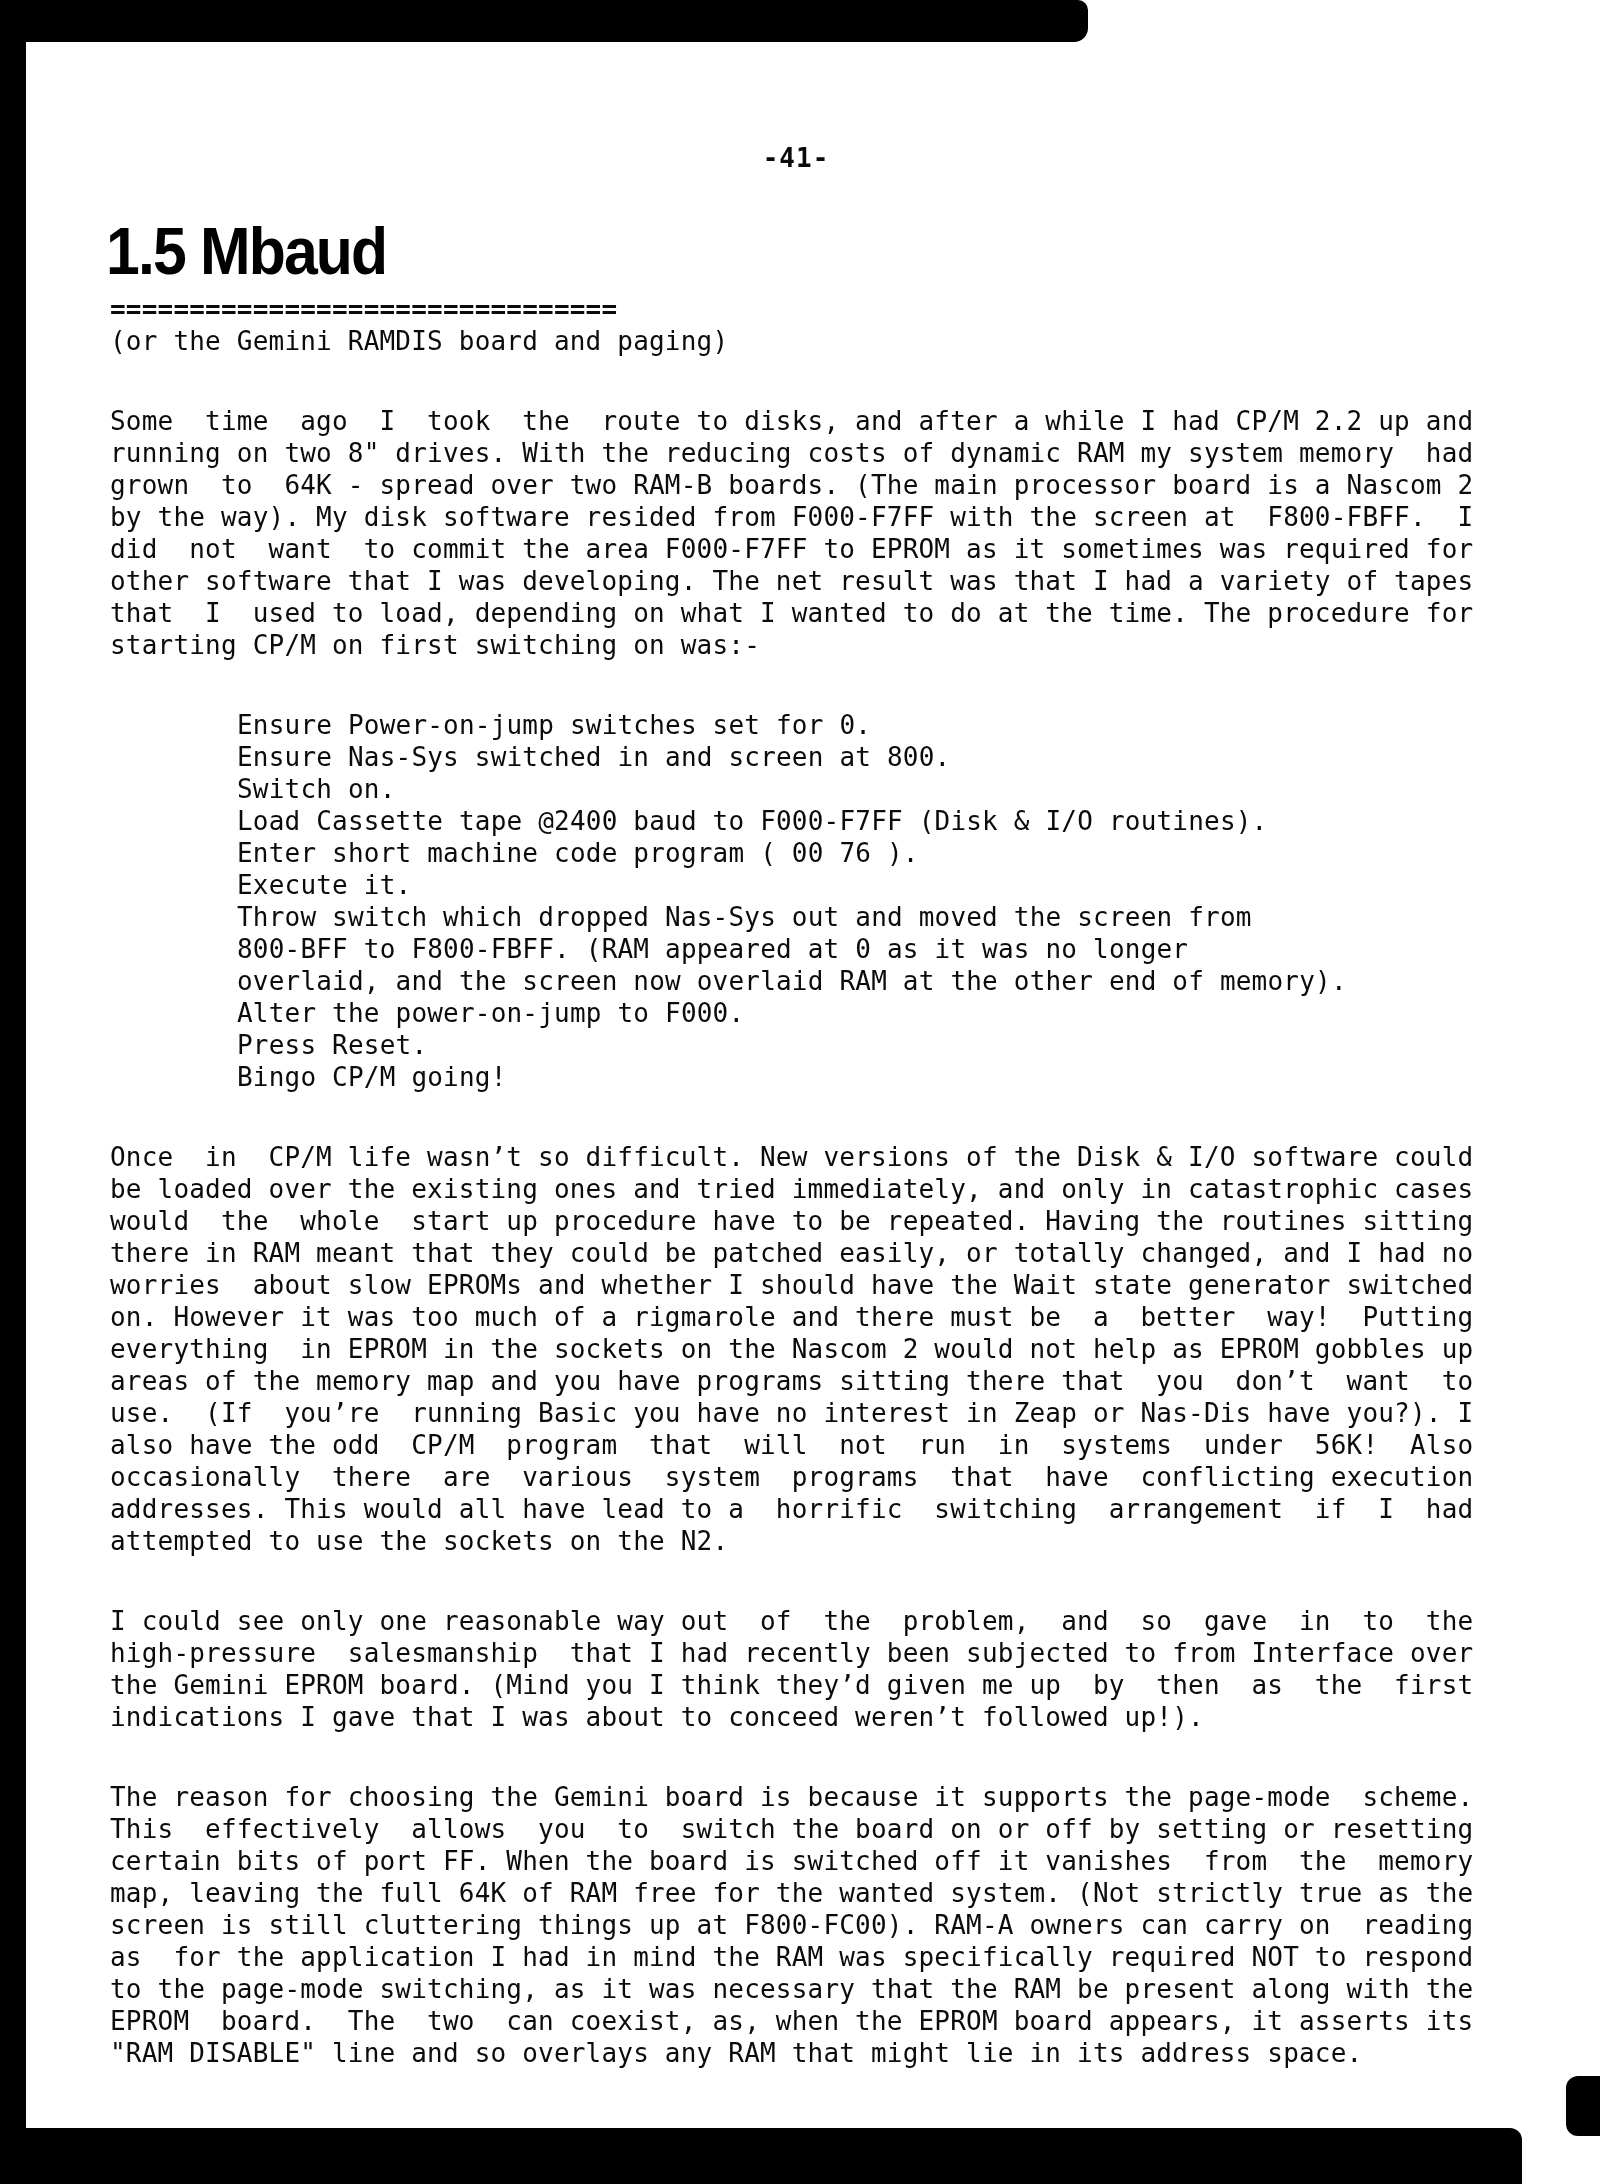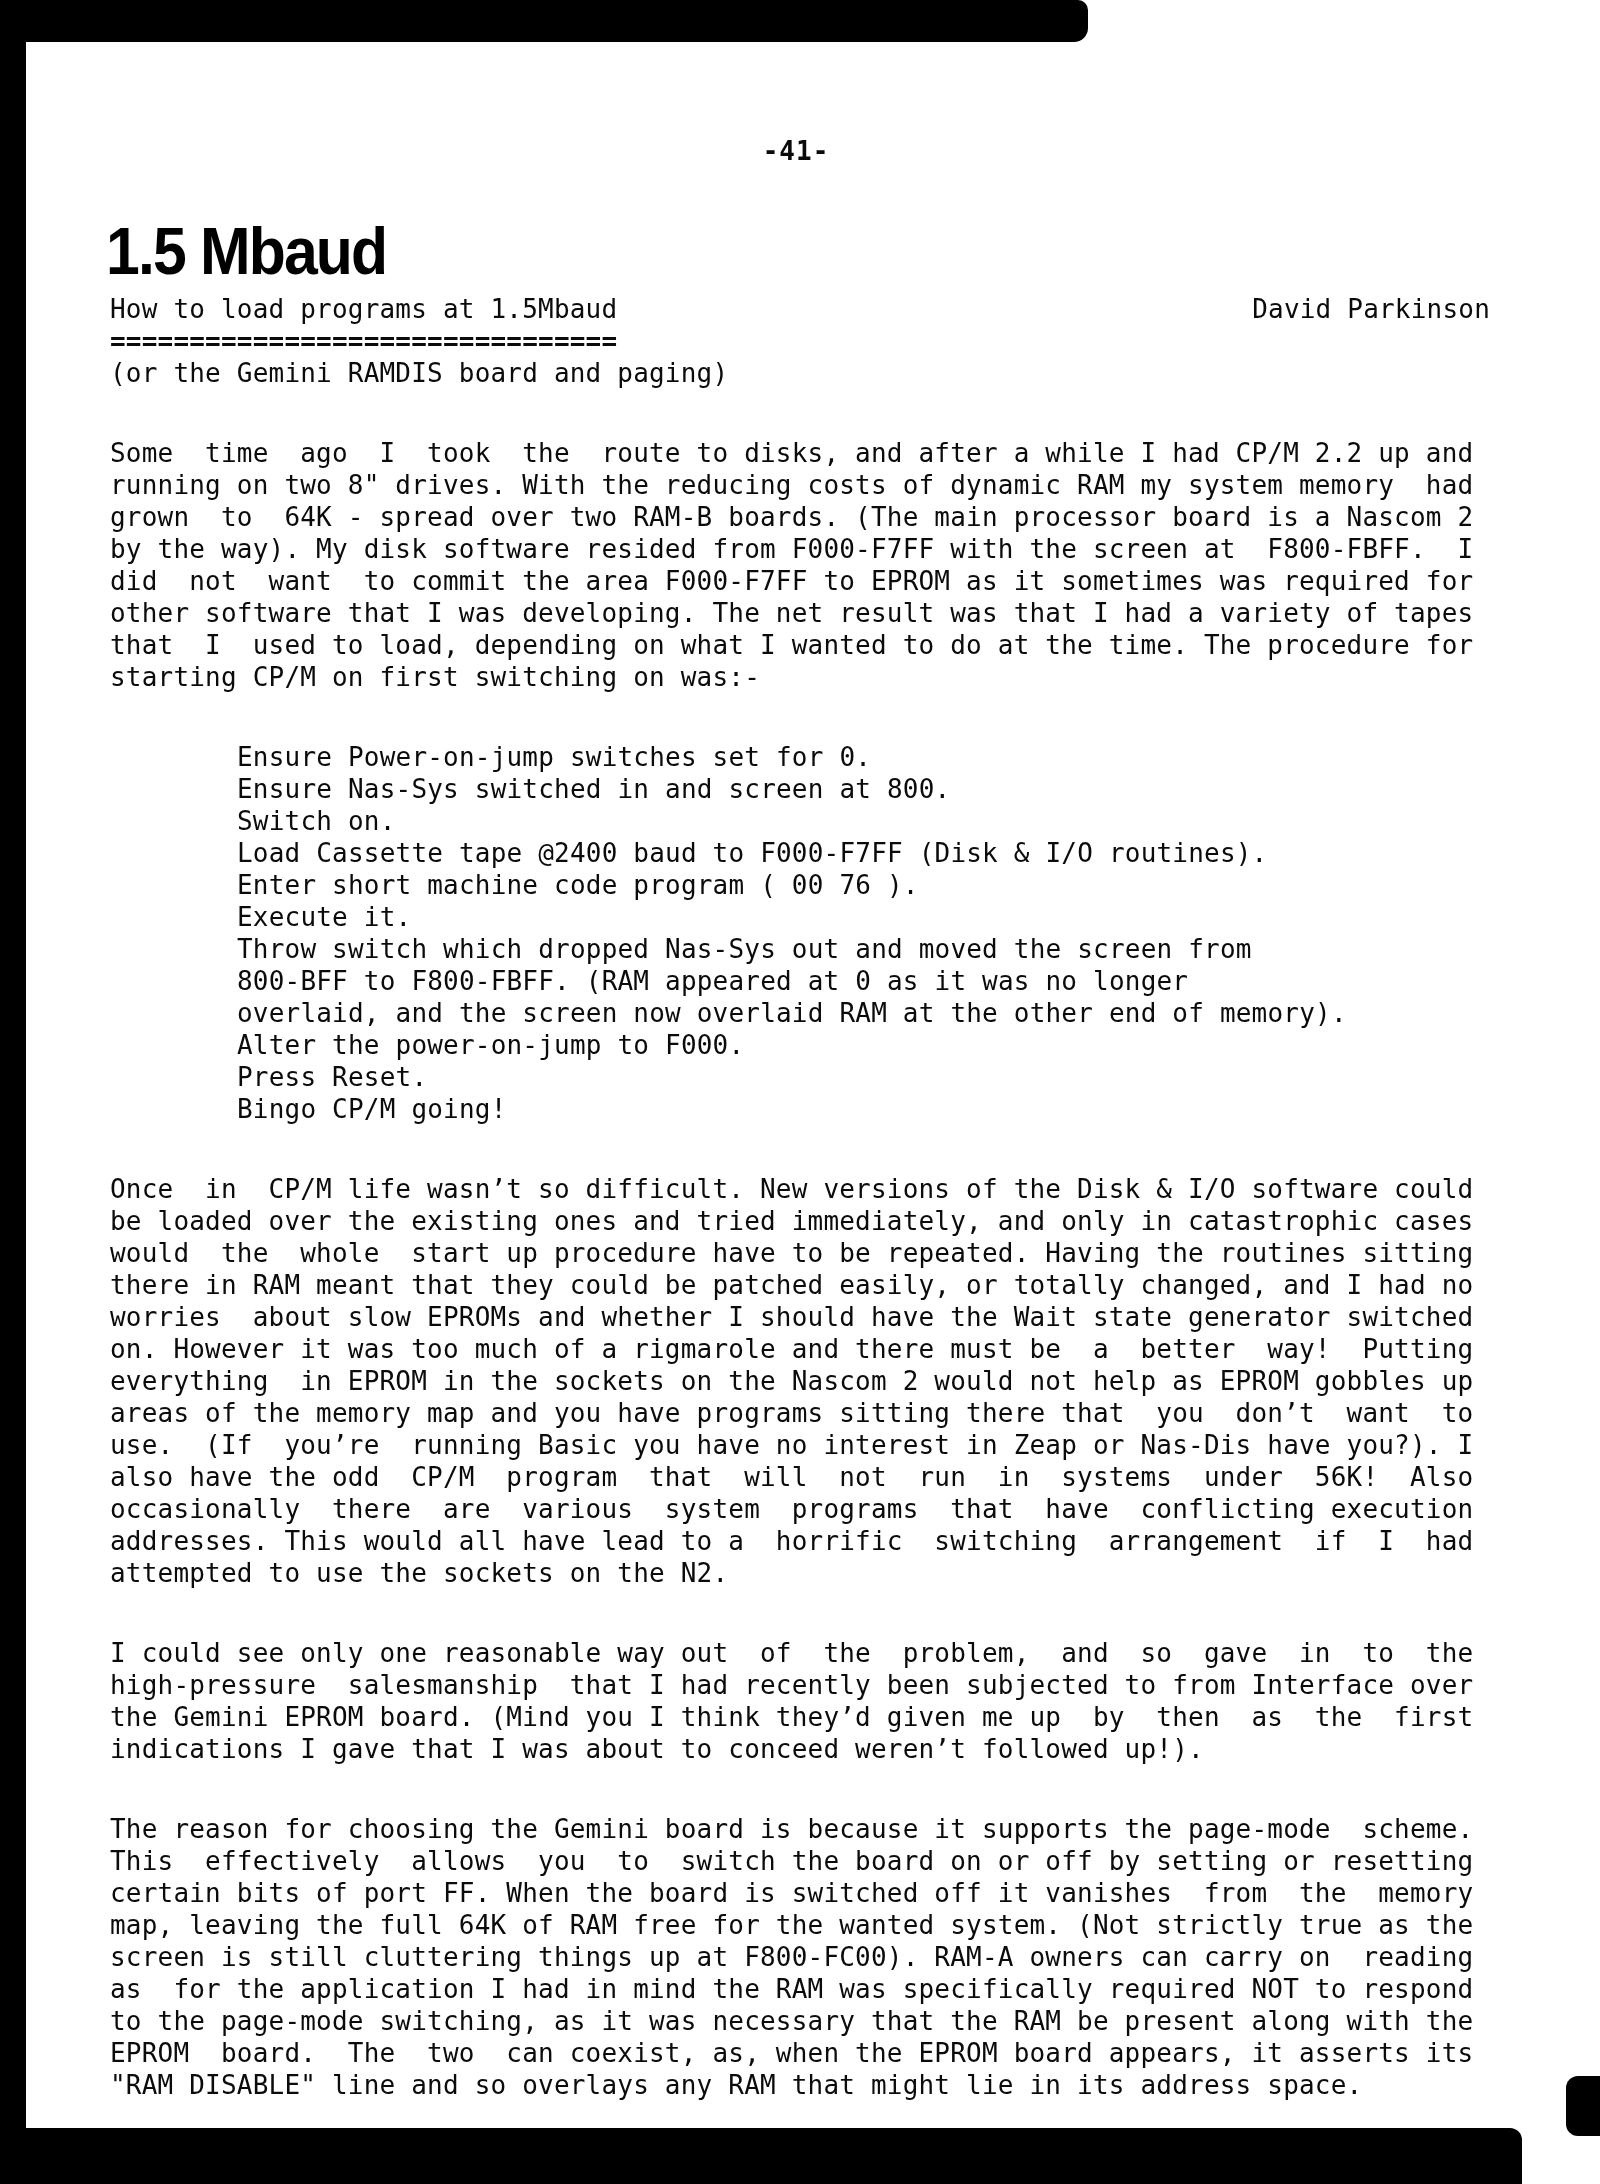--- a/index.html
+++ b/index.html
@@ -22,21 +22,21 @@
   }
   .artifact.top    { left: 0; top: 0; width: 1088px; height: 42px; border-radius: 0 10px 14px 0; }
   .artifact.left   { left: 0; top: 0; width: 26px; height: 2184px; }
   .artifact.bottom { left: 0; top: 2128px; width: 1522px; height: 56px; border-radius: 0 12px 0 0; }
   .artifact.corner { left: 1566px; top: 2076px; width: 34px; height: 60px; border-radius: 12px 0 0 12px; }
 
   
   .page-number {
     position: absolute;
     left: 110px;
-    top: 136px;
+    top: 143px;
     width: 1372px;
     text-align: center;
     font-size: 26px;
     font-weight: bold;
     letter-spacing: 1px;
     white-space: pre;
   }
   .headline {
     position: absolute;
     left: 106px;
@@ -77,24 +77,20 @@
 <div class="artifact top"></div>
 <div class="artifact left"></div>
 <div class="artifact bottom"></div>
 <div class="artifact corner"></div>
 
 <div class="page-number">-41-</div>
 <div class="headline">1.5 Mbaud</div>
 
 <div class="content">
   <div class="block">
-    <div class="subtitle-row">
-      <span>How to load programs at 1.5Mbaud</span>
-      <span>David Parkinson</span>
-    </div>
     <div class="mono-line equals-row">================================</div>
     <div class="mono-line">(or the Gemini RAMDIS board and paging)</div>
   </div>
 
   <div class="block para">Some  time  ago  I  took  the  route to disks, and after a while I had CP/M 2.2 up and
 running on two 8" drives. With the reducing costs of dynamic RAM my system memory  had
 grown  to  64K - spread over two RAM-B boards. (The main processor board is a Nascom 2
 by the way). My disk software resided from F000-F7FF with the screen at  F800-FBFF.  I
 did  not  want  to commit the area F000-F7FF to EPROM as it sometimes was required for
 other software that I was developing. The net result was that I had a variety of tapes

